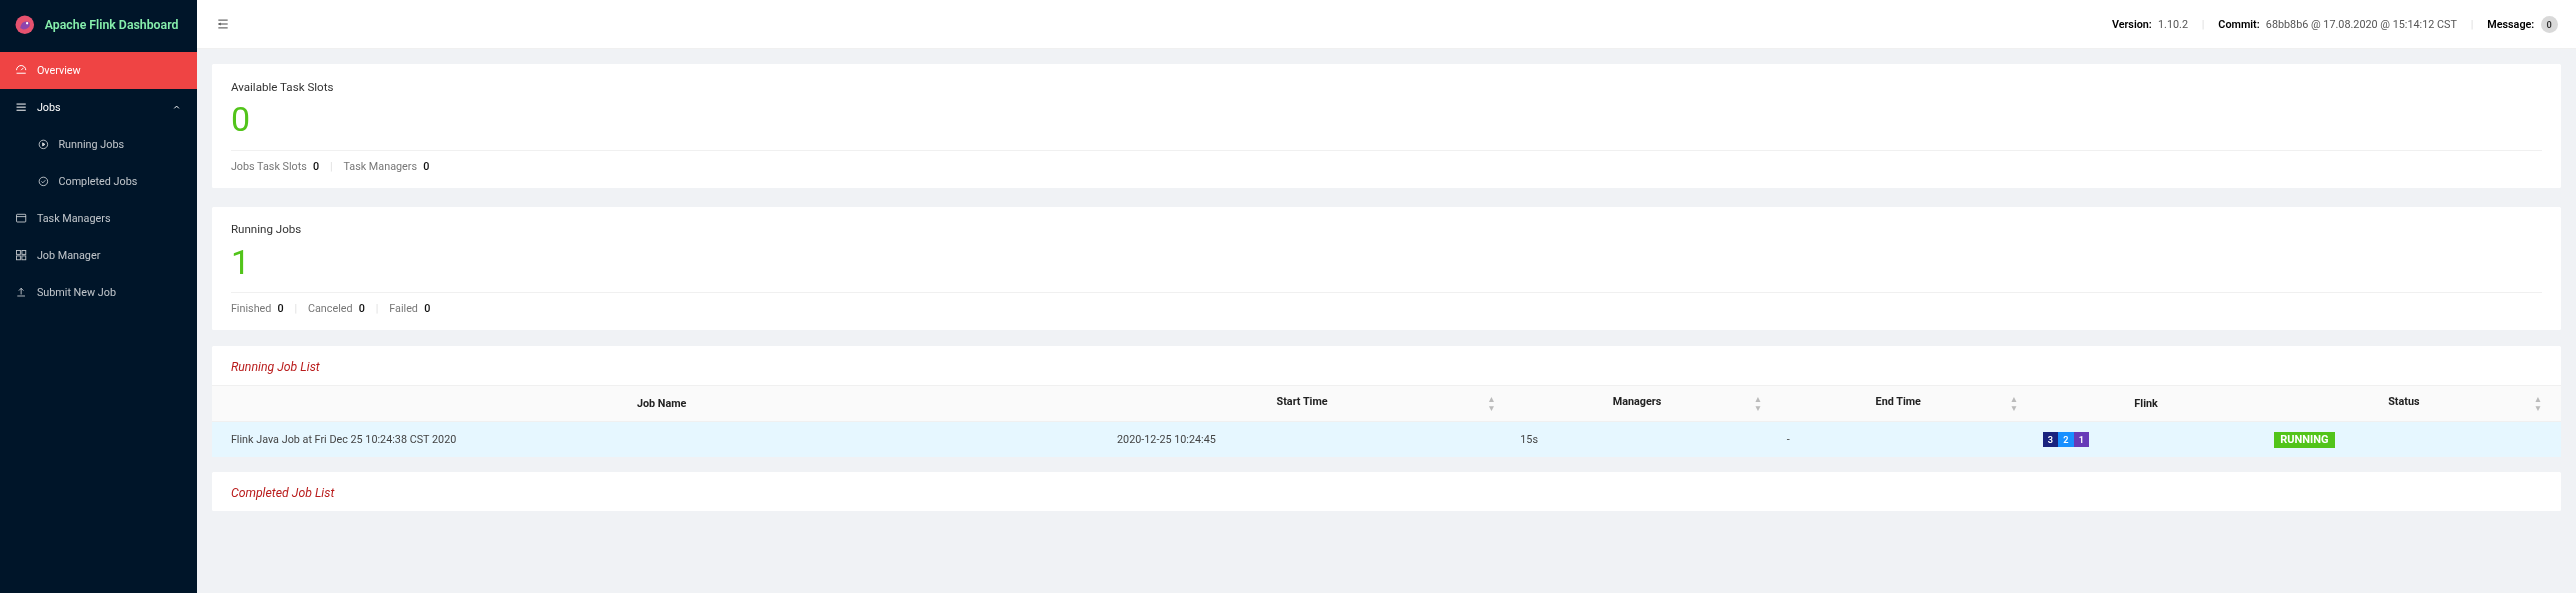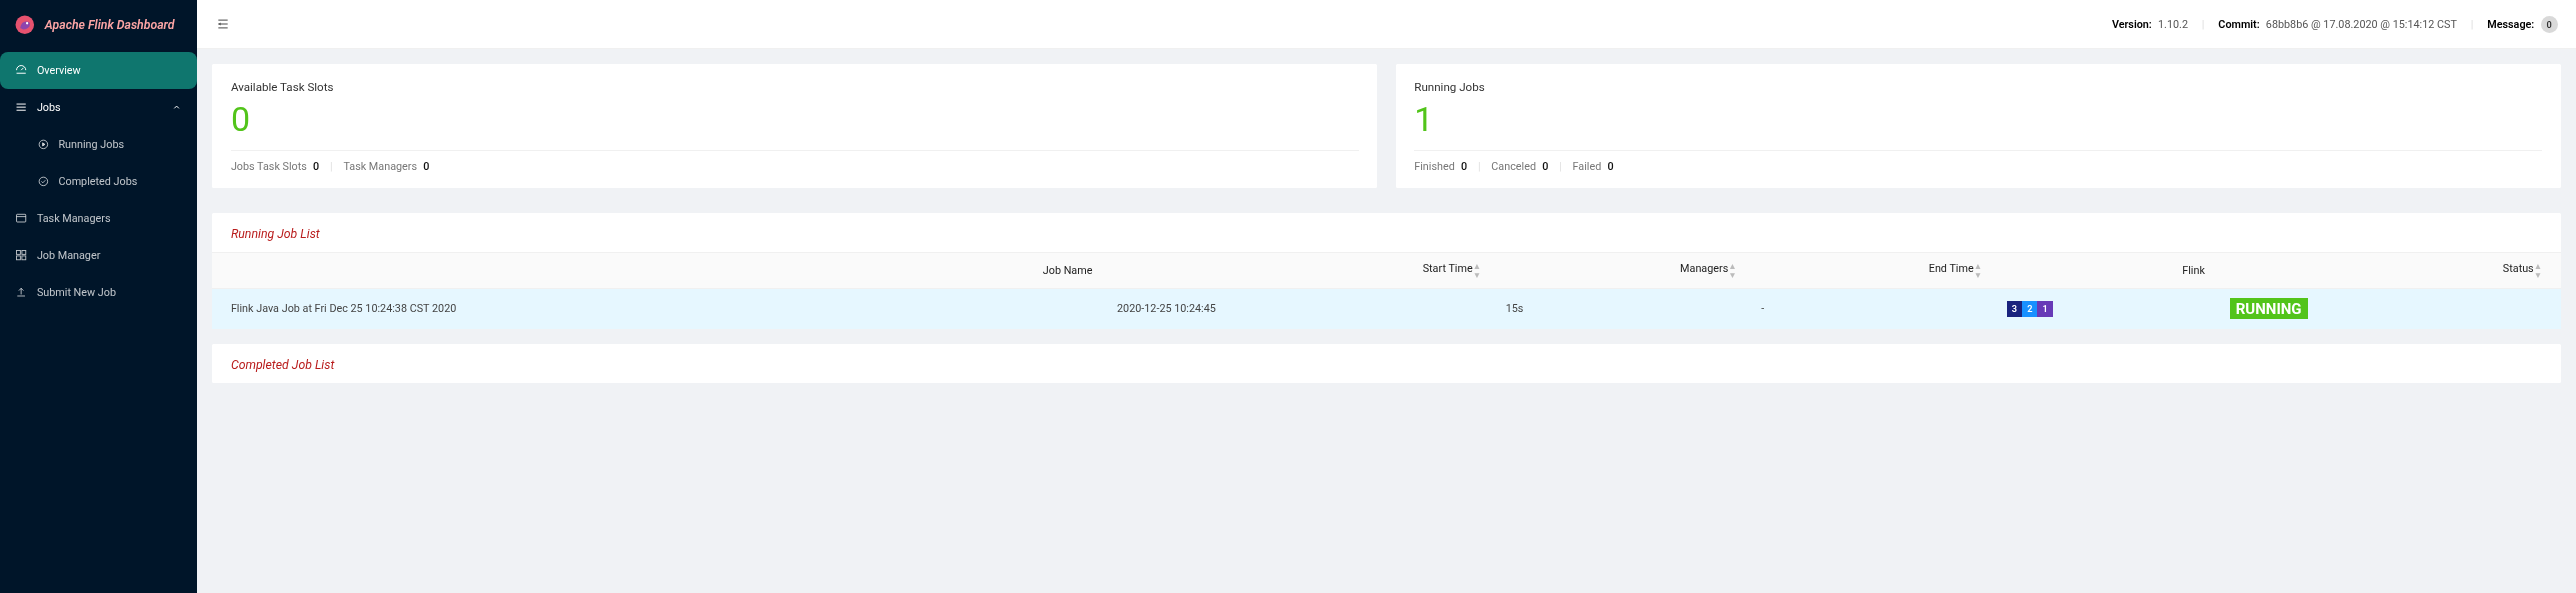--- a/index.html
+++ b/index.html
@@ -2,67 +2,67 @@
 <html style="font-size:12.3px"><head>
   <meta charset="utf-8">
   <style>
     * { margin: 0; padding: 0; box-sizing: border-box; }
     body { font-family: -apple-system, BlinkMacSystemFont, "Segoe UI", Roboto, sans-serif; font-size: 10.8px; color: #333; background: #f0f2f5; }
     
     .app { display: flex; min-height: 100vh; }
     
     
     .sidebar { width: 197px; background: #001529; color: rgba(255,255,255,0.65); flex-shrink: 0; }
-    .logo-bar { display: flex; align-items: center; padding: 0 14px; height: 49px; color: #fca5a5; font-weight: 600; font-size: 12.3px; font-style: italic; }
+    .logo-bar { display: flex; align-items: center; padding: 0 14px; height: 49px; color: #86efac; font-weight: 600; font-size: 12.3px; }
     .logo-icon { width: 21.6px; height: 21.6px; margin-right: 9.2px; display: flex; align-items: center; justify-content: center; }
     .nav { padding-top: 3.1px; }
     .nav-item { display: flex; align-items: center; height: 37px; padding: 0 15.4px; cursor: pointer; color: rgba(255,255,255,0.75); font-size: 10.8px; }
-    .nav-item.active { background: #0f766e; color: #fff; border-radius: 8px; }
+    .nav-item.active { background: #ef4444; color: #fff; }
     .nav-item.expanded { color: #fff; }
     .nav-item .nav-icon { width: 12.3px; height: 12.3px; margin-right: 9.2px; display: inline-flex; align-items: center; justify-content: center; }
     .nav-item .chevron { margin-left: auto; }
     .nav-sub { padding-left: 21.6px; }
     .nav-sub .nav-item { height: 37px; padding-left: 15.4px; }
     
     
     .main { flex: 1; display: flex; flex-direction: column; }
     .header { height: 49px; background: #fff; display: flex; align-items: center; padding: 0 18.5px; border-bottom: 0.8px solid #f0f0f0; }
     .header .collapse-icon { cursor: pointer; color: #555; }
     .header-right { margin-left: auto; display: flex; align-items: center; gap: 6.2px; font-size: 10.8px; color: #555; }
     .header-right strong { color: #000; font-weight: 600; }
     .header-sep { color: #ddd; margin: 0 7.7px; }
     .msg-badge { display: inline-flex; align-items: center; justify-content: center; min-width: 17px; height: 17px; border-radius: 8.5px; background: #d9d9d9; color: #333; font-size: 9.2px; font-weight: 600; padding: 0 4.6px; }
     
     .content { padding: 15.4px; flex: 1; }
-    .stats-row { display: flex; gap: 18.5px; margin-bottom: 25px; }
+    .stats-row { display: flex; gap: 18.5px; margin-bottom: 16px; flex-direction: column; }
     .card { background: #fff; border-radius: 1.5px; padding: 15.4px 18.5px; }
     .stats-card { flex: 1; }
     .stats-title { font-size: 11.6px; color: #333; margin-bottom: 7.7px; }
     .stats-big { font-size: 34px; font-weight: 400; color: #52c41a; line-height: 1.1; margin-bottom: 10.8px; }
     .stats-divider { height: 0.8px; background: #f0f0f0; margin-bottom: 9.2px; }
     .stats-sub { display: flex; gap: 10.8px; align-items: center; color: #777; font-size: 10.8px; }
     .stats-sub .sub-item { display: flex; gap: 6.2px; align-items: center; }
     .stats-sub .sub-val { color: #111; font-weight: 500; }
     .stats-sub .sub-sep { color: #e0e0e0; }
     
     .list-card { padding: 0; margin-bottom: 15.4px; }
     .list-title { font-size: 12.3px; color: #b91c1c; padding: 14px 18.5px 10.8px; font-style: italic; }
     .table { width: 100%; border-collapse: collapse; }
-    .table thead th { text-align: right; font-weight: 400; font-size: 10.8px; color: #222; padding: 9.2px 12.3px; background: #fafafa; border-top: 0.8px solid #f0f0f0; border-bottom: 0.8px solid #f0f0f0; }
+    .table thead th { text-align: center; font-weight: 700; font-size: 10.8px; color: #222; padding: 9.2px 12.3px; background: #fafafa; border-top: 0.8px solid #f0f0f0; border-bottom: 0.8px solid #f0f0f0; }
     .table thead th .sort { float: right; color: #bbb; font-size: 8.5px; line-height: 1; display: inline-flex; flex-direction: column; }
     .table tbody td { padding: 9.2px 12.3px; font-size: 10.8px; color: #444; background: #e6f7ff; }
     .table thead th:first-child, .table tbody td:first-child { padding-left: 18.5px; }
     .table thead th:last-child, .table tbody td:last-child { padding-right: 18.5px; }
     
     .task-badges { display: inline-flex; }
     .task-badge { display: inline-flex; align-items: center; justify-content: center; min-width: 15.4px; height: 15.4px; font-size: 9.2px; font-weight: 600; color: #fff; padding: 0 3.9px; }
     .task-badge.b1 { background: #1a237e; }
     .task-badge.b2 { background: #1890ff; }
     .task-badge.b3 { background: #673ab7; }
-    .status-badge { display: inline-block; padding: 1.5px 6.2px; font-size: 15px; font-weight: 700; color: #fff; background: #52c41a; text-align: center; }
+    .status-badge { display: inline-block; padding: 1.5px 6.2px; font-size: 11px; font-weight: 700; color: #fff; background: #52c41a; text-align: center; }
     
     svg { display: block; }
   </style>
 </head>
 <body>
 
 <div class="app">
   <aside class="sidebar">
     <div class="logo-bar">
       <span class="logo-icon">

